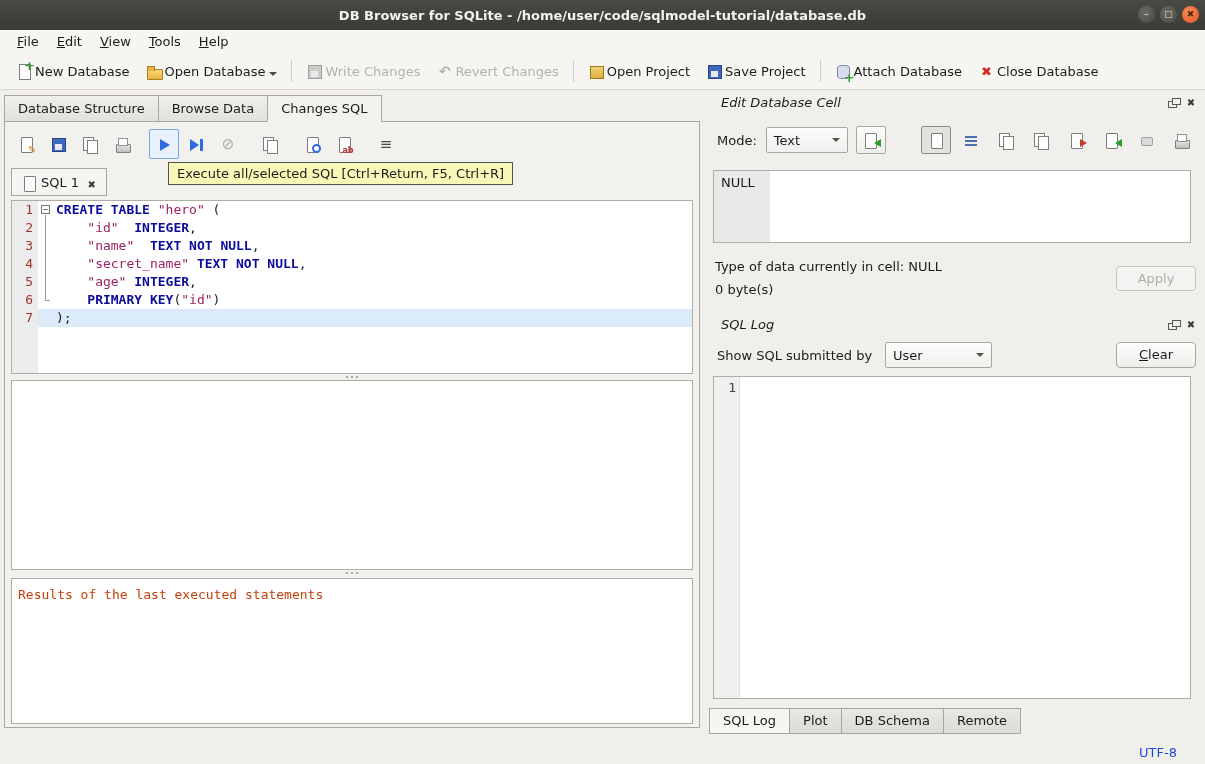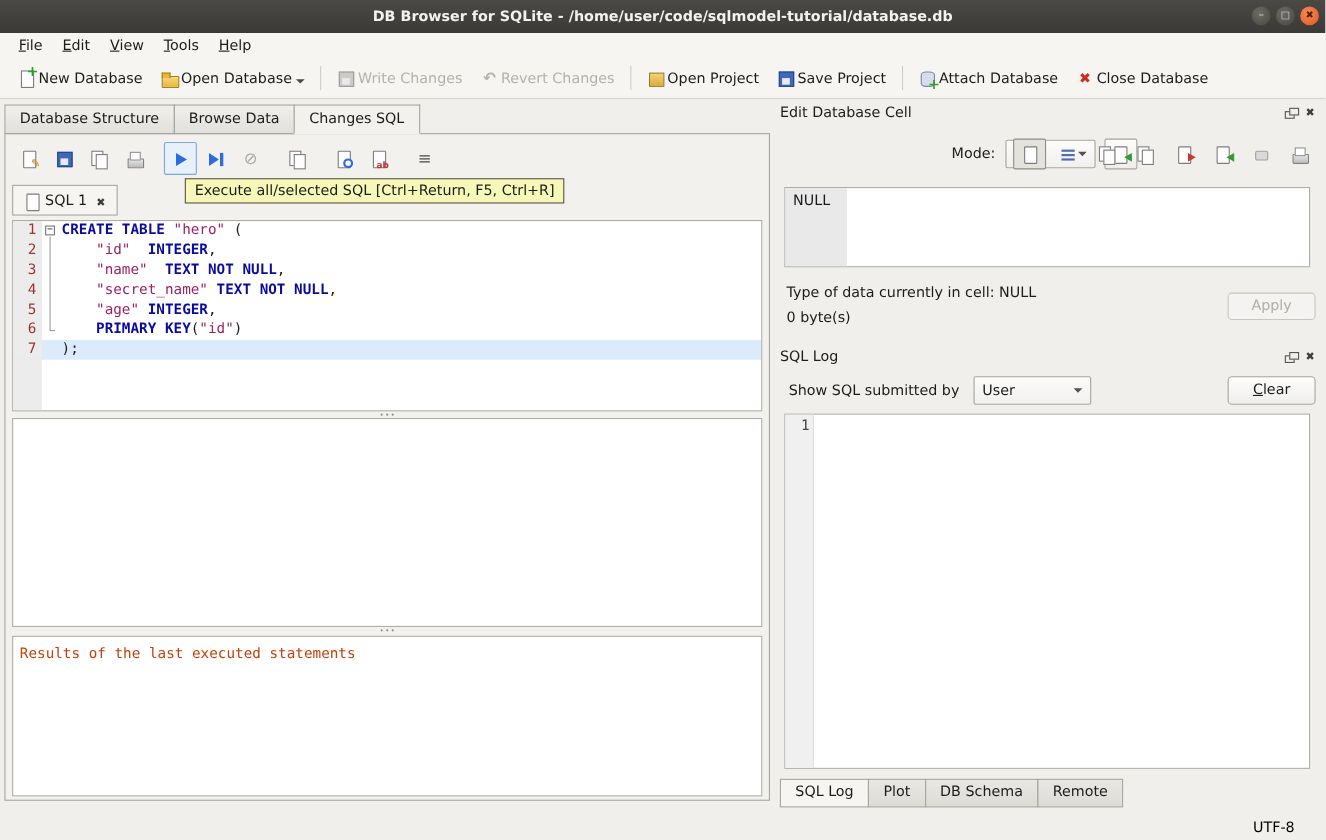--- a/index.html
+++ b/index.html
@@ -103,25 +103,25 @@
   .grid-area{position:absolute;left:6px;top:258px;width:682px;height:190px;background:#fff;border:1px solid var(--inner-border);}
   .results-area{position:absolute;left:6px;top:456px;width:682px;height:146px;background:#fff;border:1px solid var(--inner-border);
     font-family:"DejaVu Sans Mono",monospace;color:#c2410c;padding:8px 6px;}
 
   .tooltip{position:absolute;left:168px;top:162px;background:#f7f7b8;border:1px solid #55544e;
     padding:3px 8px;z-index:10;white-space:nowrap;}
 
   
   .right-pane{position:absolute;left:705px;top:90px;width:497px;height:648px;}
   .dock-header{position:absolute;left:0;right:4px;height:20px;display:flex;align-items:center;}
-  .dock-header .dtitle{margin-left:4px;}
+  .dock-header .dtitle{margin-left:16px;font-style:italic;}
   .dock-btns{margin-left:auto;display:flex;gap:4px;}
   .dock-btn{width:14px;height:14px;display:flex;align-items:center;justify-content:center;}
 
-  .mode-row{position:absolute;left:0;right:20px;top:36px;height:28px;display:flex;align-items:center;justify-content:center;}
+  .mode-row{position:absolute;left:0;right:20px;top:36px;height:28px;display:flex;align-items:center;}
   .combo{display:flex;align-items:center;justify-content:space-between;background:linear-gradient(#fcfcfb,#f1f0ee);
     border:1px solid var(--border);border-radius:2px;height:26px;padding:0 7px;}
   .combo .arr{width:0;height:0;border-top:4px solid #55524c;border-left:4px solid transparent;border-right:4px solid transparent;margin-left:10px;}
   .iconbtn{width:30px;height:28px;display:flex;align-items:center;justify-content:center;}
   .iconbtn.bordered{border:1px solid var(--border);border-radius:2px;background:linear-gradient(#fcfcfb,#efeeec);}
   .iconbtn.selected{border:1px solid #8f8c86;background:#e4e2dd;border-radius:2px;}
   .cell-icons{position:absolute;right:6px;top:36px;height:28px;display:flex;align-items:center;gap:5px;}
 
   .cell-editor{position:absolute;left:8px;top:80px;width:478px;height:73px;background:#fff;border:1px solid var(--inner-border);}
   .cell-editor .gutter{position:absolute;left:0;top:0;bottom:0;width:56px;background:#e9e9e9;}
@@ -140,21 +140,21 @@
   .filter-combo{position:absolute;left:180px;top:252px;width:107px;}
   .log-area{position:absolute;left:8px;top:286px;width:478px;height:323px;background:#fff;border:1px solid var(--inner-border);
     font-family:"DejaVu Sans Mono",monospace;}
   .log-area .gutter{position:absolute;left:0;top:0;bottom:0;width:26px;background:#f0f0f0;border-right:1px solid #e0e0e0;}
   .log-area .lnum{position:absolute;left:0;top:3px;width:22px;text-align:right;color:#444;}
 
   .bottom-tabs{position:absolute;left:4px;top:618px;height:26px;display:flex;}
   .btab{border:1px solid var(--border);background:linear-gradient(#e9e7e3,#dedcd7);padding:4px 13px;margin-right:-1px;}
   .btab.active{background:var(--chrome);}
 
-  .statusbar{position:absolute;left:0;right:0;bottom:0;height:24px;display:flex;align-items:center;justify-content:flex-end;padding-right:28px;color:#000000;}
+  .statusbar{position:absolute;left:0;right:0;bottom:0;height:24px;display:flex;align-items:center;justify-content:flex-end;padding-right:28px;color:#1d4ed8;}
 </style>
 </head>
 <body>
 
 <div class="titlebar">
   <span class="title">DB Browser for SQLite - /home/user/code/sqlmodel-tutorial/database.db</span>
   <div class="winbtns">
     <span class="wb wb-min"></span>
     <span class="wb wb-max"></span>
     <span class="wb close wb-close"></span>

